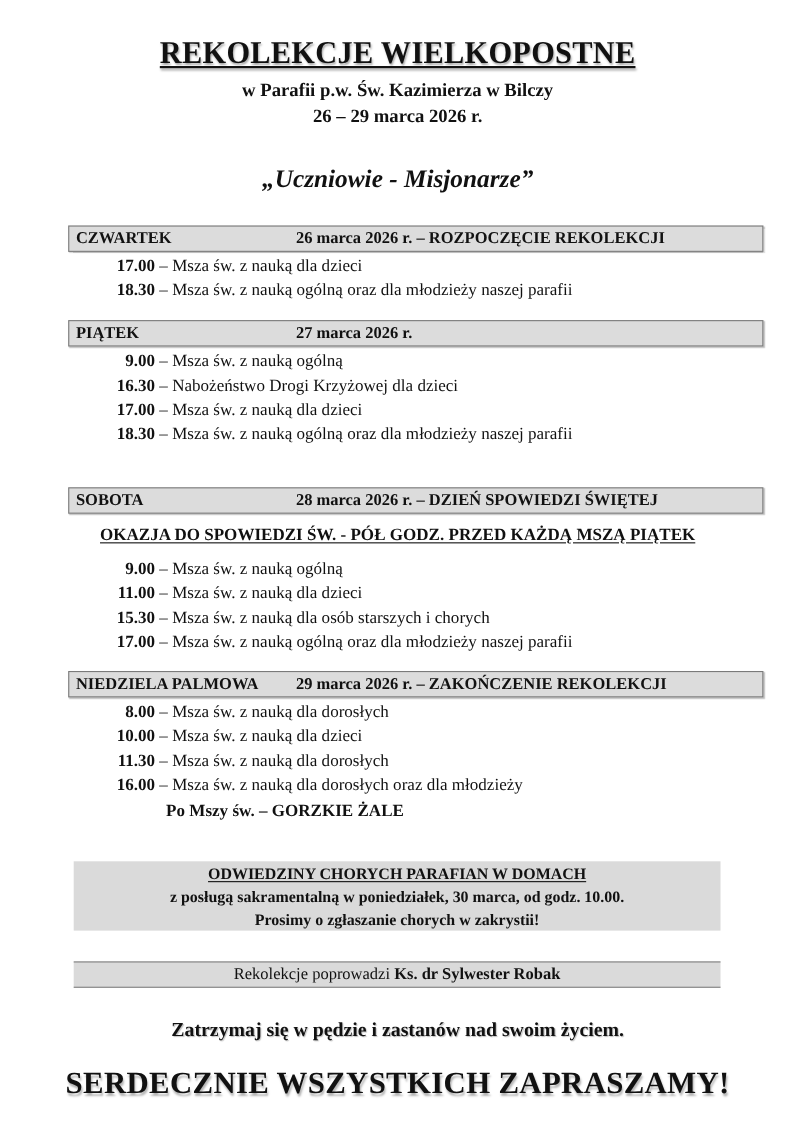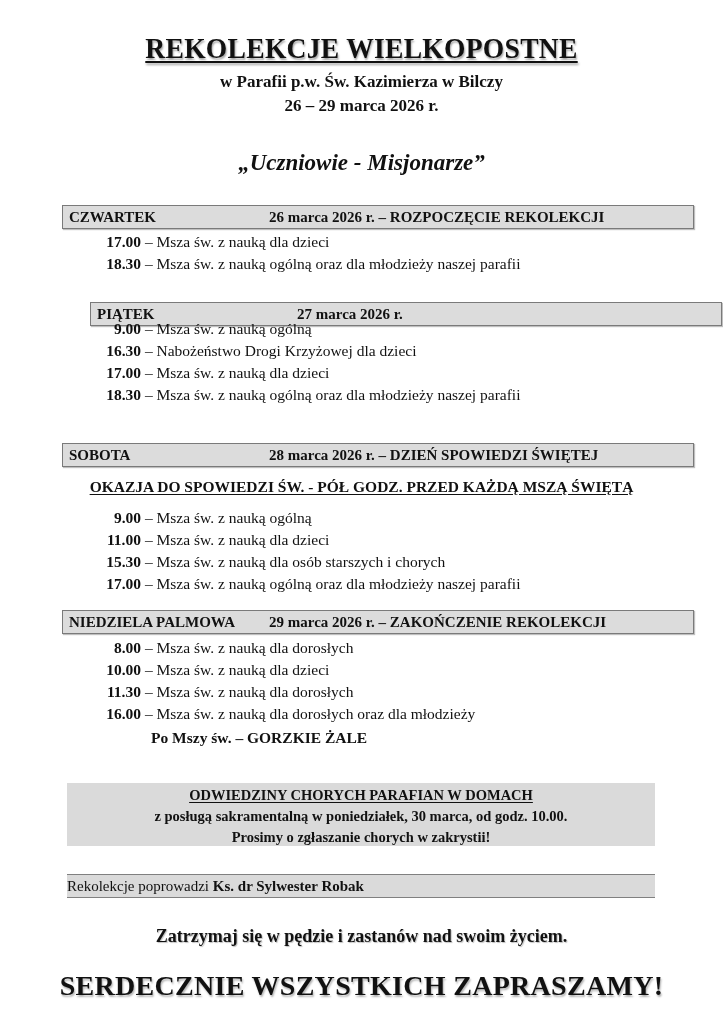--- a/index.html
+++ b/index.html
@@ -46,21 +46,21 @@
   .visit-box {
     position: absolute; left: 67px; top: 783px; width: 588px; height: 63px;
     background: #dadada; text-align: center; font-weight: bold; font-size: 14.5px;
   }
   .visit-box div { height: 21px; line-height: 21px; }
   .visit-box .vt { text-decoration: underline; text-underline-offset: 2px; margin-top: 2px; }
 
   .leader-box {
     position: absolute; left: 67px; top: 874px; width: 588px; height: 22px;
     background: #dadada; border-top: 1px solid #808080; border-bottom: 1px solid #808080;
-    font-size: 15px; line-height: 22px;
+    text-align: center; font-size: 15px; line-height: 22px;
   }
   .leader-box b { font-weight: bold; }
 
   .stop { top: 926px; font-size: 18px; font-weight: bold; text-shadow: 1px 1px 1px rgba(0,0,0,0.25); }
   .invite { top: 970px; font-size: 28px; font-weight: bold; letter-spacing: 0.3px; text-shadow: 1px 2px 2px rgba(0,0,0,0.3); }
 </style>
 </head>
 <body>
 
 <div class="abs center title">REKOLEKCJE WIELKOPOSTNE</div>
@@ -70,36 +70,36 @@
 
 <div class="day-bar" style="top:205px;">
   <span class="day">CZWARTEK</span>
   <span class="date">26 marca 2026 r. – ROZPOCZĘCIE REKOLEKCJI</span>
 </div>
 <div class="items" style="top:231px;">
   <div class="item"><span class="time">17.00</span> <span class="desc">– Msza św. z nauką dla dzieci</span></div>
   <div class="item"><span class="time">18.30</span> <span class="desc">– Msza św. z nauką ogólną oraz dla młodzieży naszej parafii</span></div>
 </div>
 
-<div class="day-bar" style="top:302px;margin-left:28px;">
+<div class="day-bar" style="top:291px;">
   <span class="day">PIĄTEK</span>
   <span class="date">27 marca 2026 r.</span>
 </div>
 <div class="items" style="top:318px;">
   <div class="item"><span class="time">9.00</span> <span class="desc">– Msza św. z nauką ogólną</span></div>
   <div class="item"><span class="time">16.30</span> <span class="desc">– Nabożeństwo Drogi Krzyżowej dla dzieci</span></div>
   <div class="item"><span class="time">17.00</span> <span class="desc">– Msza św. z nauką dla dzieci</span></div>
   <div class="item"><span class="time">18.30</span> <span class="desc">– Msza św. z nauką ogólną oraz dla młodzieży naszej parafii</span></div>
 </div>
 
 <div class="day-bar" style="top:443px;">
   <span class="day">SOBOTA</span>
   <span class="date">28 marca 2026 r. – DZIEŃ SPOWIEDZI ŚWIĘTEJ</span>
 </div>
-<div class="abs center confession">OKAZJA DO SPOWIEDZI ŚW. - PÓŁ GODZ. PRZED KAŻDĄ MSZĄ ŚWIĘTĄ</div>
+<div class="abs center confession">OKAZJA DO SPOWIEDZI ŚW. - PÓŁ GODZ. PRZED KAŻDĄ MSZĄ PIĄTEK</div>
 <div class="items" style="top:507px;">
   <div class="item"><span class="time">9.00</span> <span class="desc">– Msza św. z nauką ogólną</span></div>
   <div class="item"><span class="time">11.00</span> <span class="desc">– Msza św. z nauką dla dzieci</span></div>
   <div class="item bold"><span class="time">15.30</span> <span class="desc">– Msza św. z nauką dla osób starszych i chorych</span></div>
   <div class="item"><span class="time">17.00</span> <span class="desc">– Msza św. z nauką ogólną oraz dla młodzieży naszej parafii</span></div>
 </div>
 
 <div class="day-bar" style="top:610px;">
   <span class="day">NIEDZIELA PALMOWA</span>
   <span class="date">29 marca 2026 r. – ZAKOŃCZENIE REKOLEKCJI</span>

